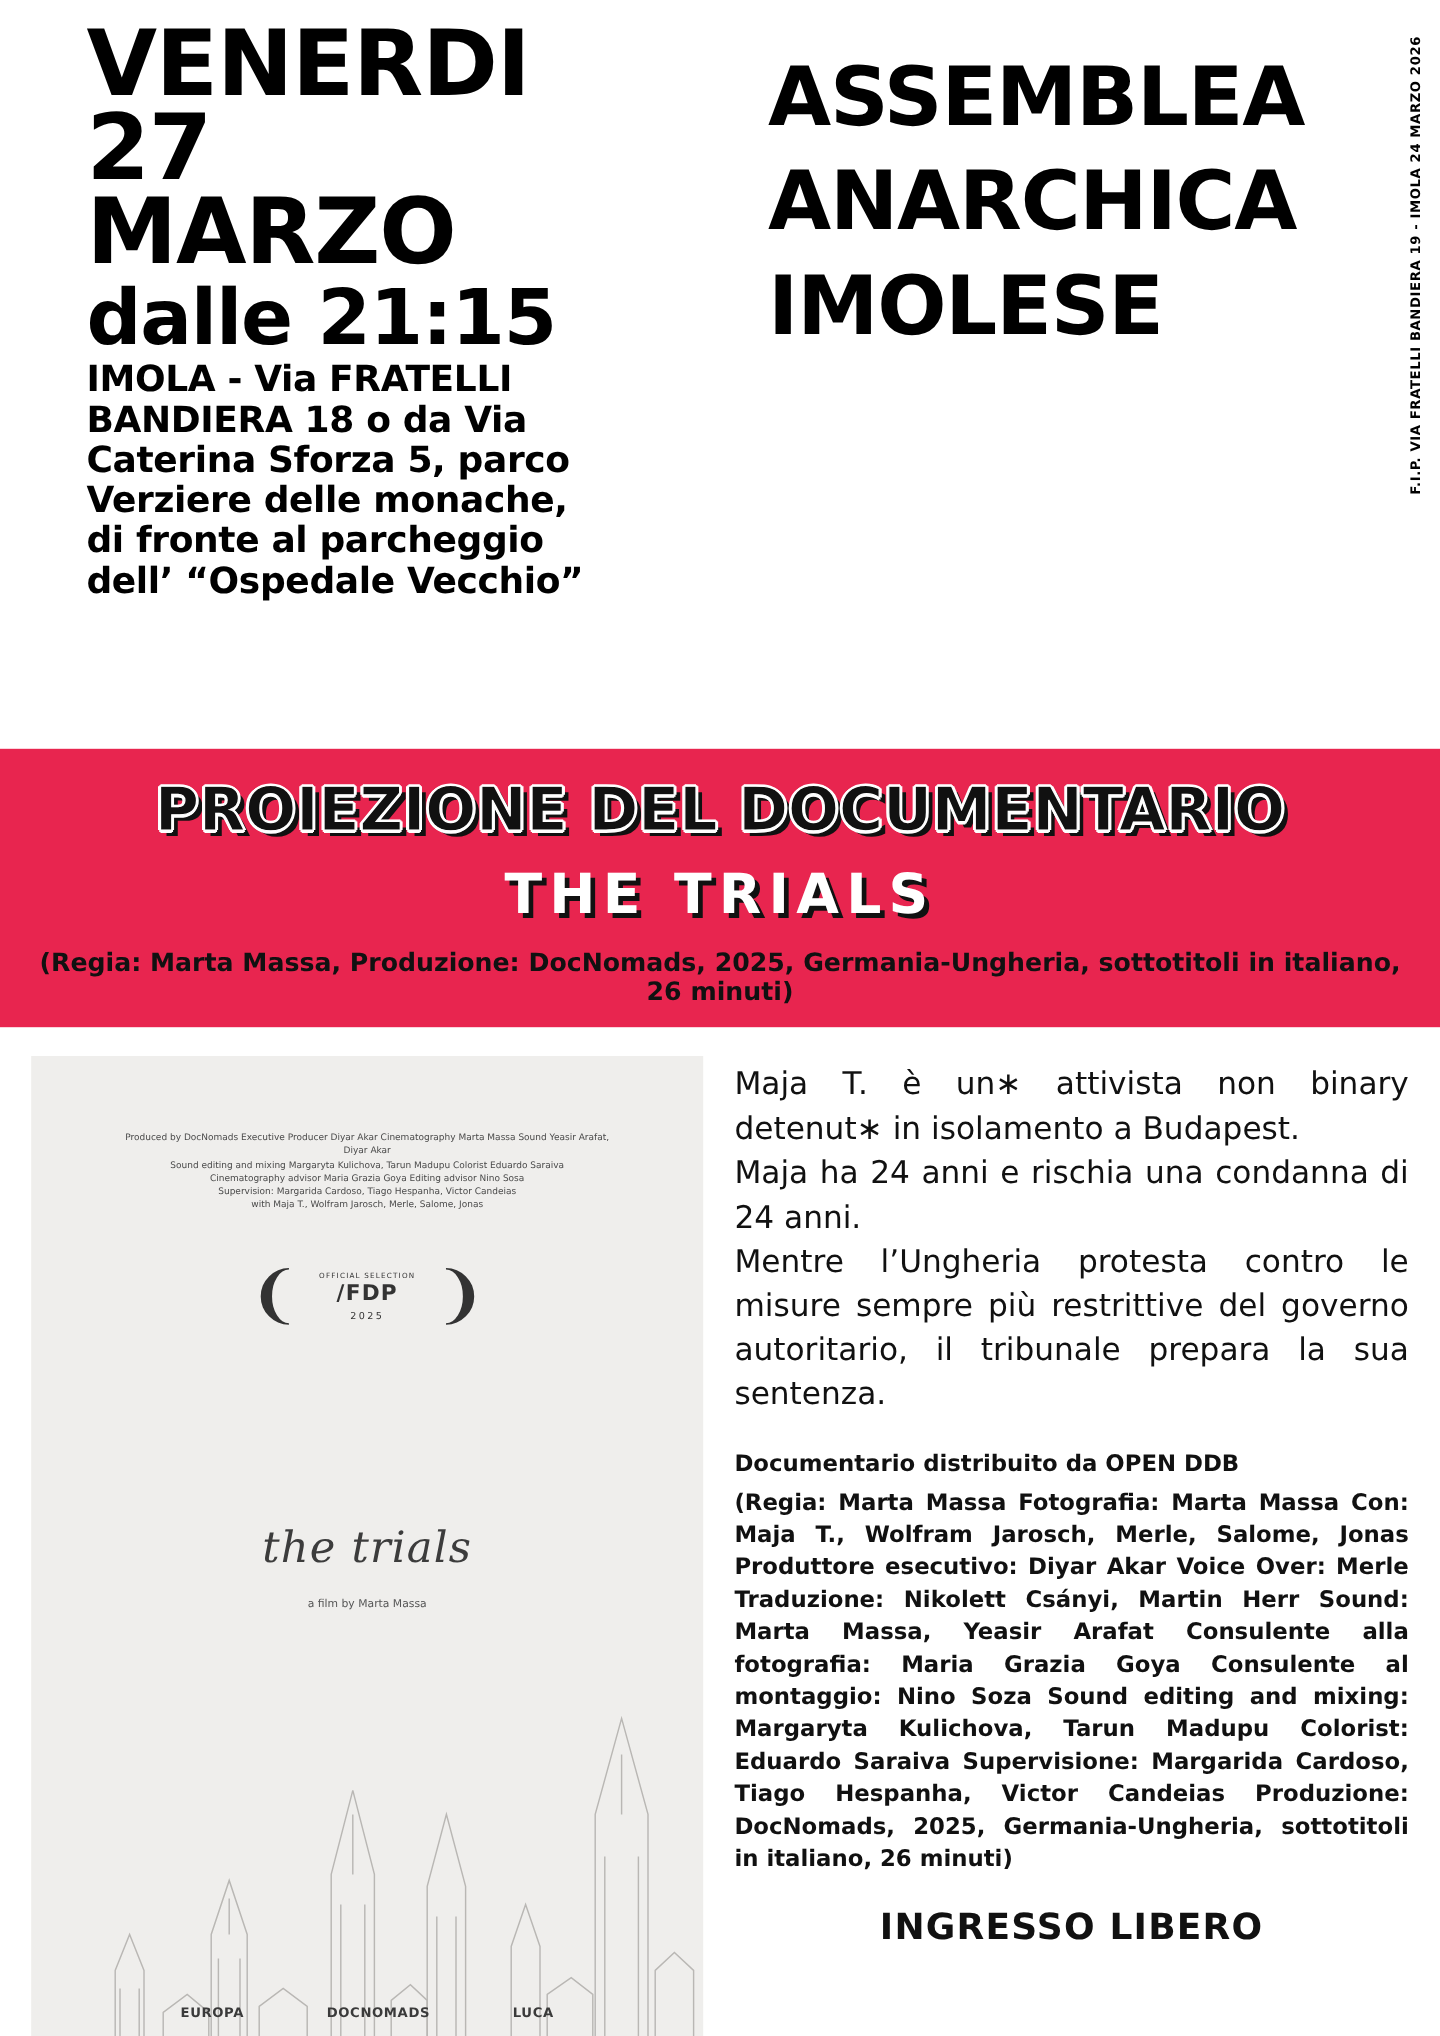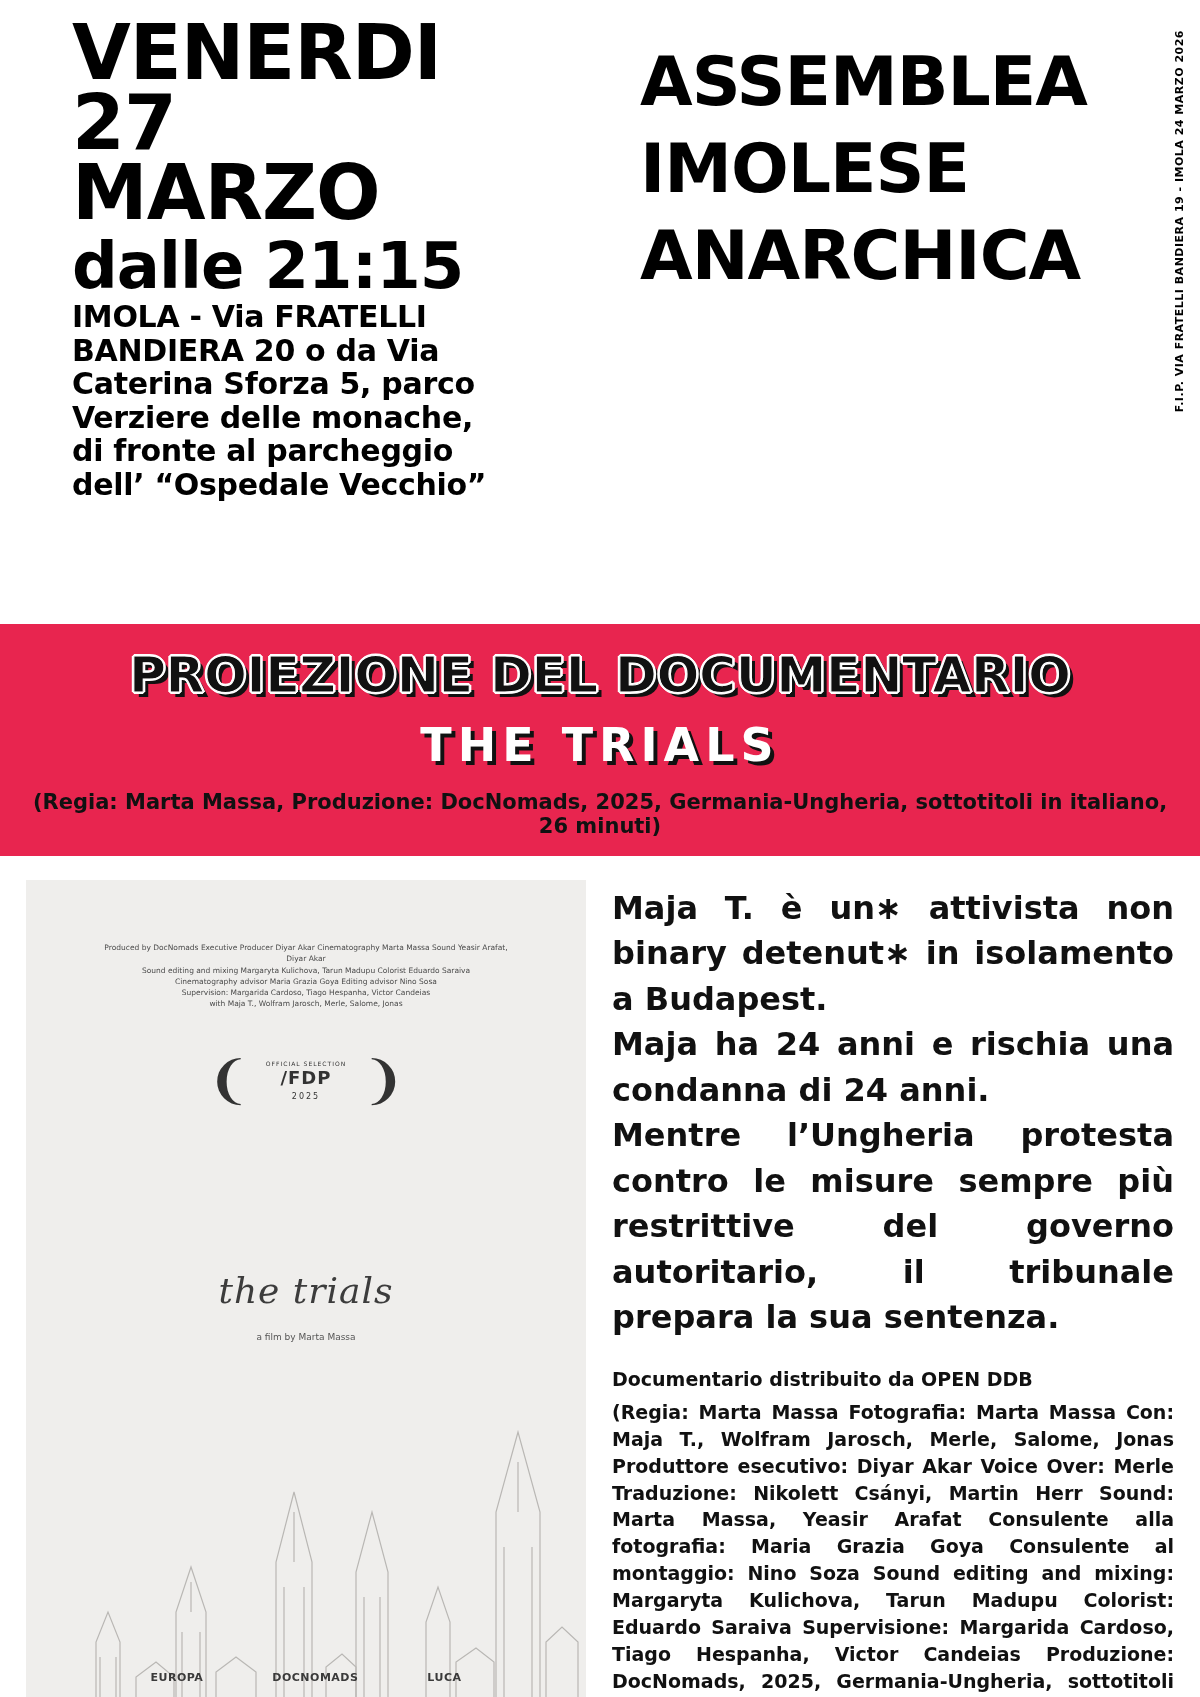--- a/index.html
+++ b/index.html
@@ -239,22 +239,22 @@
     color: #3a3a3a;
   }
   .pi-logos span { letter-spacing: 0.5px; }
 
   .text-col {
     flex: 1;
     padding-top: 6px;
   }
   .synopsis {
     font-family: "DejaVu Sans", sans-serif;
-    font-weight: bold;
-    font-size: 32px;
+    font-weight: normal;
+    font-size: 26px;
     line-height: 1.42;
     color: #111;
     text-align: justify;
     white-space: pre-line;
     margin-bottom: 26px;
   }
   .distrib {
     font-family: "DejaVu Sans", sans-serif;
     font-weight: bold;
     font-size: 19px;
@@ -287,30 +287,30 @@
 
   <div class="top">
 
     <div class="date-block">
       <div class="date-line1">VENERDI 27
 MARZO</div>
       <div class="date-line2">dalle 21:15</div>
     </div>
 
     <div class="address">IMOLA - Via FRATELLI
-BANDIERA  20  o da Via
+BANDIERA  18  o da Via
 Caterina Sforza 5, parco
 Verziere delle monache,
 di fronte al parcheggio
 dell’ “Ospedale Vecchio”</div>
 
     <div class="title-block">
       <div class="title-line">ASSEMBLEA</div>
+      <div class="title-line">ANARCHICA</div>
       <div class="title-line">IMOLESE</div>
-      <div class="title-line">ANARCHICA</div>
     </div>
 
     <div class="vertical-credit">F.I.P. VIA FRATELLI BANDIERA 19 - IMOLA  24 MARZO 2026</div>
   </div>
 
   <div class="red-band">
     <div class="band-title">PROIEZIONE DEL DOCUMENTARIO</div>
     <div class="band-film">THE TRIALS</div>
     <div class="band-credits">(Regia: Marta Massa, Produzione: DocNomads, 2025, Germania-Ungheria, sottotitoli in italiano, 26 minuti)</div>
   </div>

